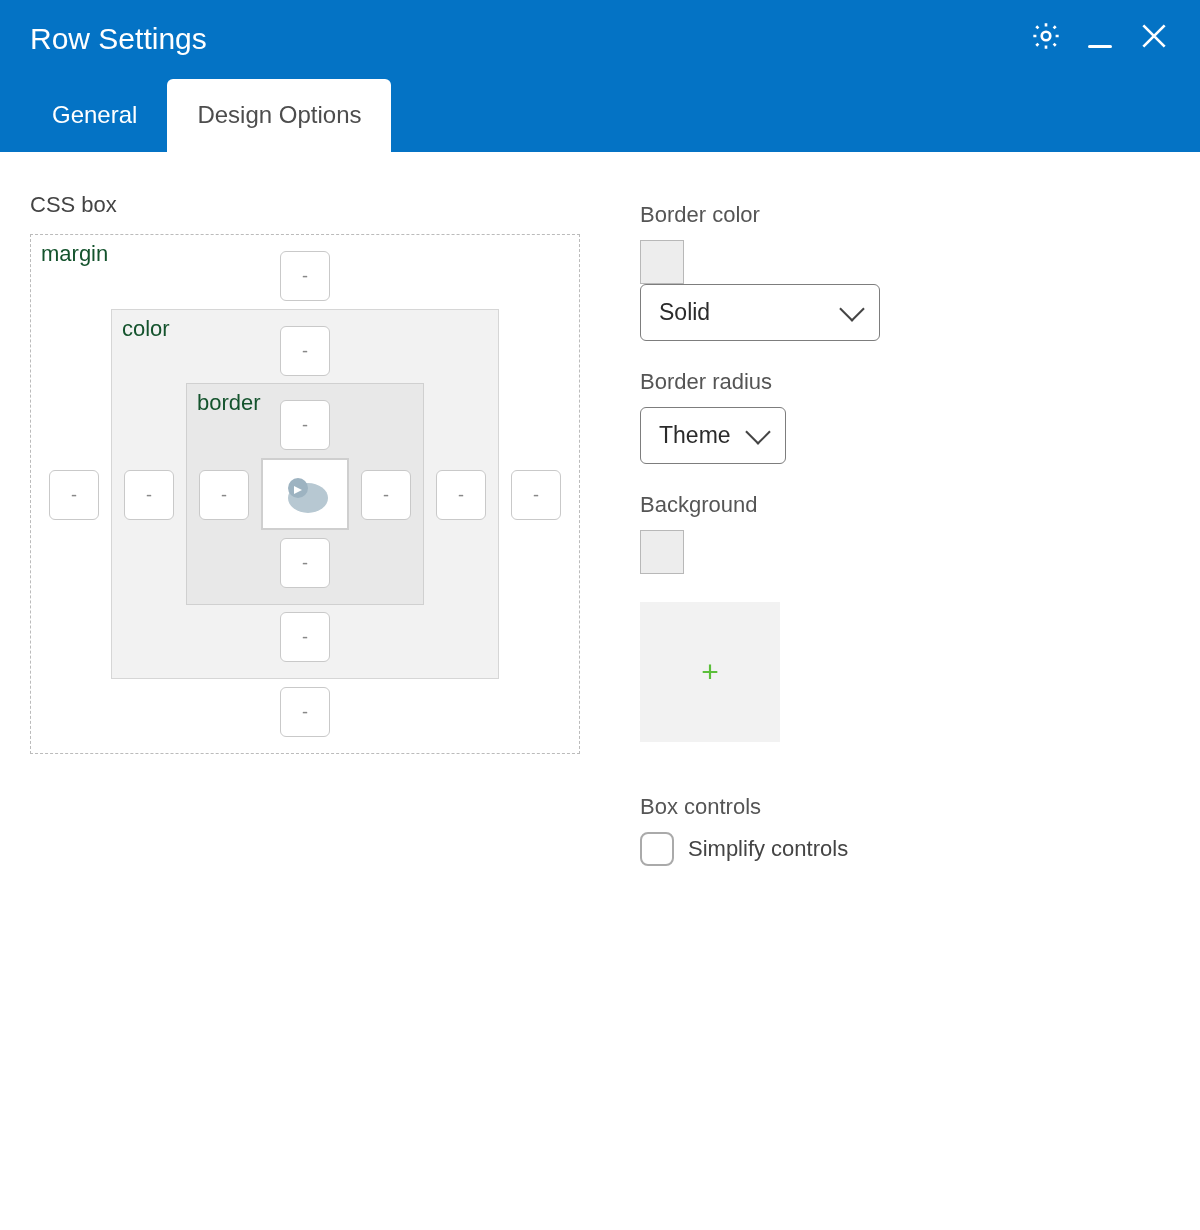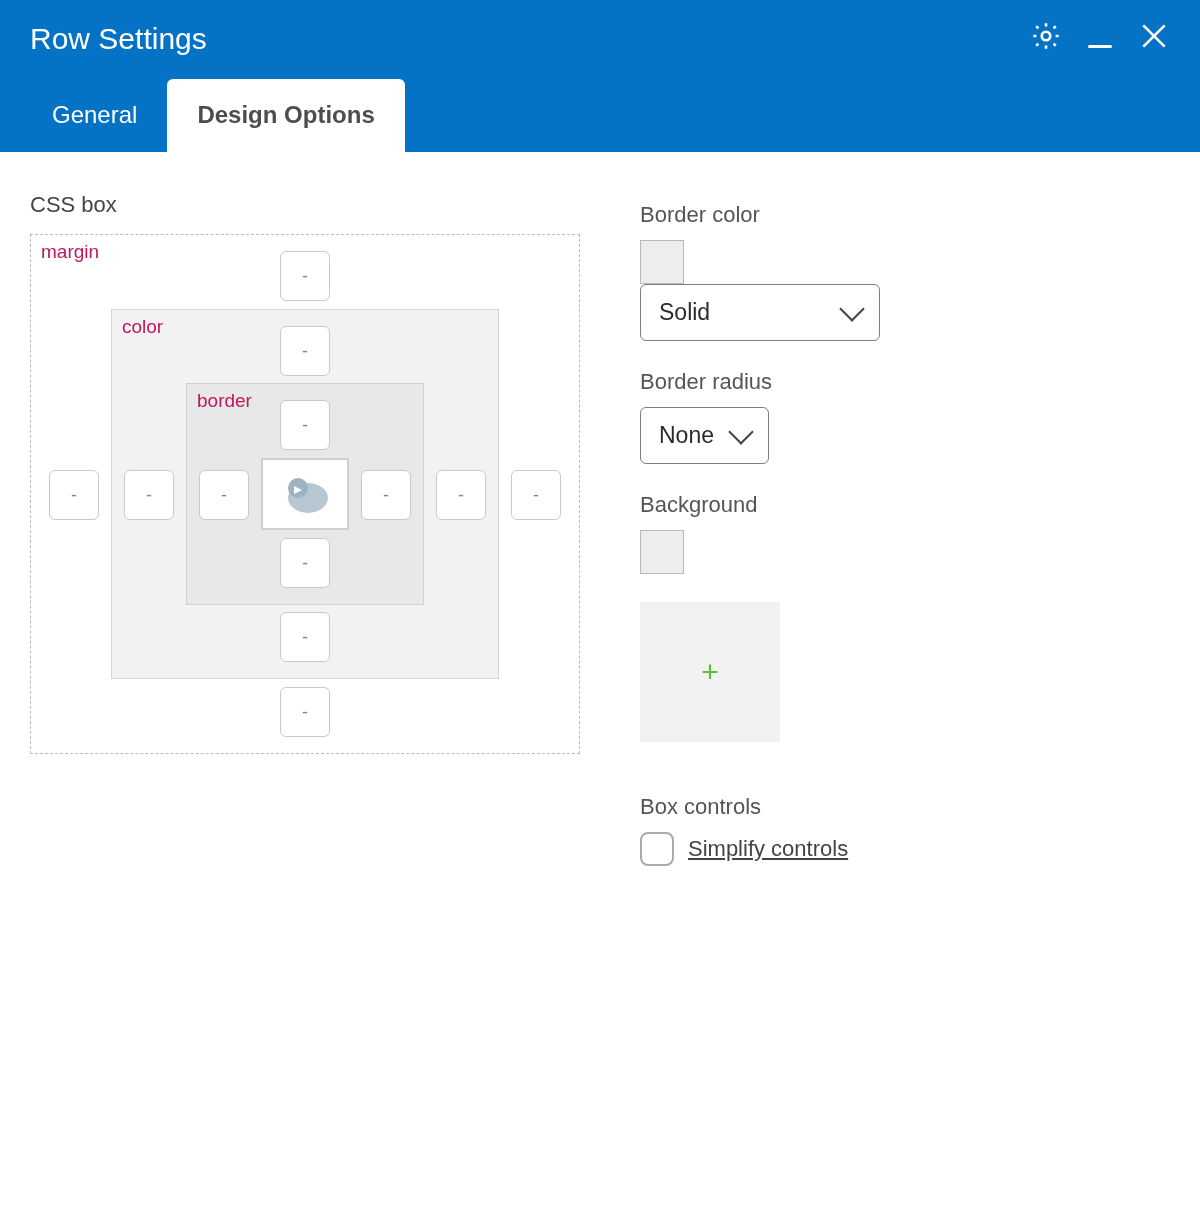--- a/index.html
+++ b/index.html
@@ -52,21 +52,20 @@
     font-size: 24px;
     padding: 22px 30px 24px 30px;
     color: #fff;
     position: relative;
     top: 1px;
   }
   .tab.active {
     background: #fff;
     color: #4d4d4d;
     border-radius: 6px 6px 0 0;
-    font-weight: bold;
   }
   .content {
     display: flex;
     padding: 40px 30px 30px 30px;
     gap: 60px;
   }
   .section-label {
     font-size: 22px;
     font-weight: 400;
     color: #444;
@@ -87,22 +86,22 @@
     border: 1.5px dashed #bbb;
   }
   .layer {
     position: absolute;
     box-sizing: border-box;
   }
   .layer-label {
     position: absolute;
     top: 6px;
     left: 10px;
-    font-size: 19px;
-    color: #be185d;
+    font-size: 22px;
+    color: #14532d;
   }
   .margin-layer {
     inset: 0;
     background: #fff;
   }
   .border-layer {
     left: 80px; right: 80px; top: 74px; bottom: 74px;
     background: #f2f2f2;
     border: 1px solid #d6d6d6;
   }
@@ -189,21 +188,20 @@
   }
   .checkbox {
     width: 34px; height: 34px;
     border: 2px solid #aaa;
     border-radius: 8px;
     background: #fff;
   }
   .check-label {
     font-size: 22px;
     color: #444;
-    text-decoration: underline;
   }
 </style>
 </head>
 <body>
 
 <div class="header">
   <div class="header-top">
     <div class="title">Row Settings</div>
     <div class="header-icons">
       <span>
@@ -271,21 +269,21 @@
     <div class="field-label">Border color</div>
     <div class="swatch"></div>
 
     <div class="select wide">
       <span>Solid</span>
       <span class="chev"></span>
     </div>
 
     <div class="field-label">Border radius</div>
     <div class="select">
-      <span>None</span>
+      <span>Theme</span>
       <span class="chev"></span>
     </div>
 
     <div class="field-label">Background</div>
     <div class="swatch"></div>
 
     <div class="image-add">
       <span class="plus">+</span>
     </div>
 

